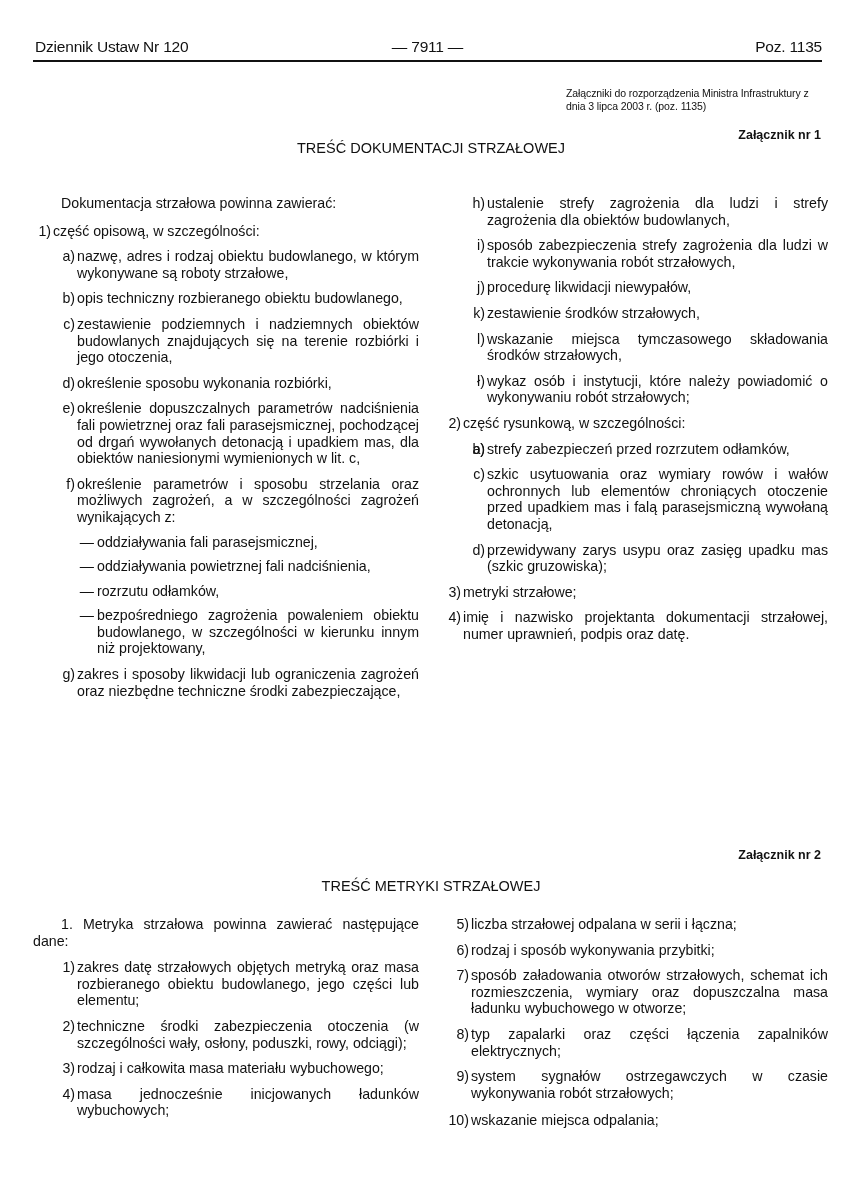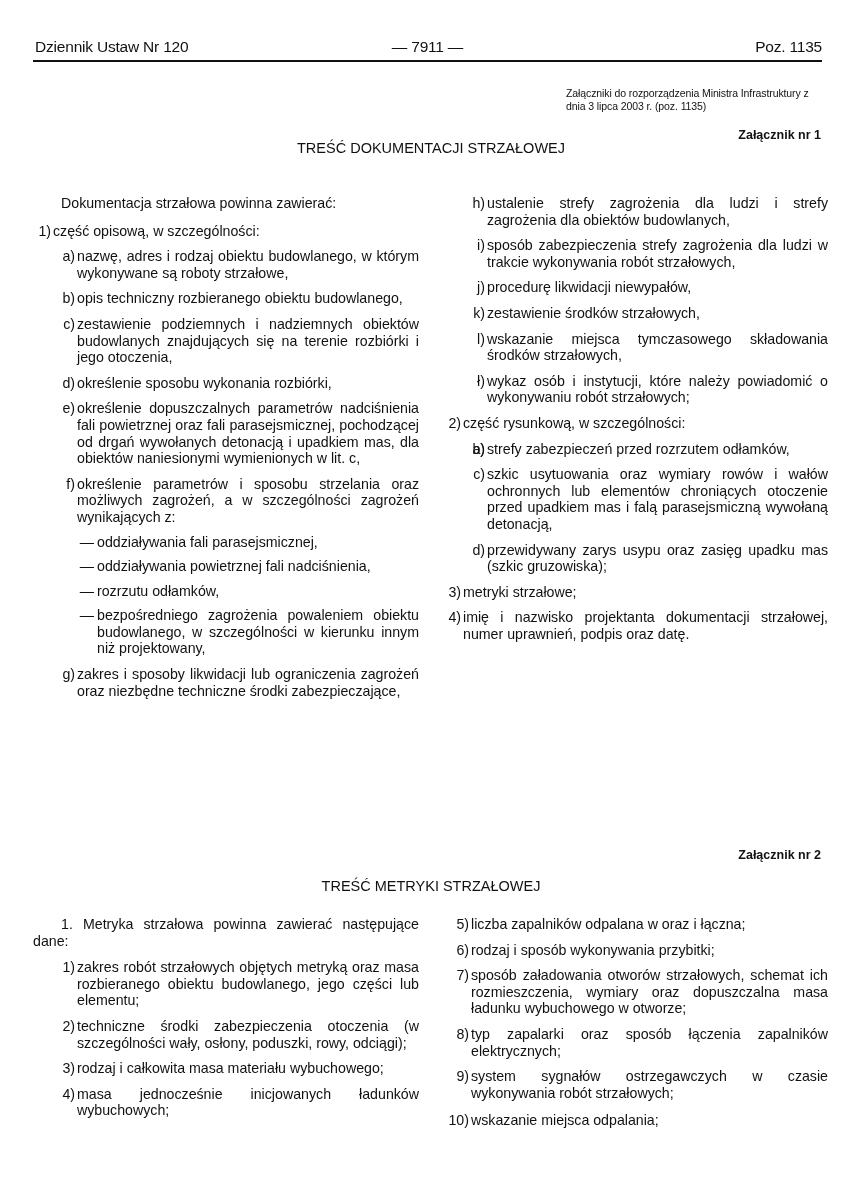--- a/index.html
+++ b/index.html
@@ -72,25 +72,25 @@
     <div class="item" style="padding-left: 44px; margin-top: 9px;"><span class="lbl" style="width: 42px;">d)</span><span>przewidywany zarys usypu oraz zasięg upadku mas (szkic gruzowiska);</span></div>
     <div class="item" style="padding-left: 20px; margin-top: 9px;"><span class="lbl" style="width: 18px;">3)</span><span>metryki strzałowe;</span></div>
     <div class="item" style="padding-left: 20px; margin-top: 9px;"><span class="lbl" style="width: 18px;">4)</span><span>imię i nazwisko projektanta dokumentacji strzałowej, numer uprawnień, podpis oraz datę.</span></div>
   </div>
 
 <div class="annex-no" style="top:848px">Załącznik nr 2</div>
 <div class="section-title" style="top:878px">TREŚĆ METRYKI STRZAŁOWEJ</div>
 
 <div class="col" style="left:33px; top:916px; width:386px" id="a2l">
     <p class="intro" style="text-indent: 28px;">1. Metryka strzałowa powinna zawierać następujące dane:</p>
-    <div class="item" style="padding-left: 44px; margin-top: 10px;"><span class="lbl" style="width: 42px;">1)</span><span>zakres robót strzałowych objętych metryką oraz masa rozbieranego obiektu budowlanego, jego części lub elementu;</span></div>
+    <div class="item" style="padding-left: 44px; margin-top: 10px;"><span class="lbl" style="width: 42px;">1)</span><span>zakres datę strzałowych objętych metryką oraz masa rozbieranego obiektu budowlanego, jego części lub elementu;</span></div>
     <div class="item" style="padding-left: 44px; margin-top: 9px;"><span class="lbl" style="width: 42px;">2)</span><span>techniczne środki zabezpieczenia otoczenia (w szczególności wały, osłony, poduszki, rowy, odciągi);</span></div>
     <div class="item" style="padding-left: 44px; margin-top: 9px;"><span class="lbl" style="width: 42px;">3)</span><span>rodzaj i całkowita masa materiału wybuchowego;</span></div>
     <div class="item" style="padding-left: 44px; margin-top: 9px;"><span class="lbl" style="width: 42px;">4)</span><span>masa jednocześnie inicjowanych ładunków wybuchowych;</span></div>
   </div>
 <div class="col" style="left:443px; top:916px; width:385px" id="a2r">
-    <div class="item" style="padding-left: 28px; margin-top: 0px;"><span class="lbl" style="width: 26px;">5)</span><span>liczba zapalników odpalana w oraz i łączna;</span></div>
+    <div class="item" style="padding-left: 28px; margin-top: 0px;"><span class="lbl" style="width: 26px;">5)</span><span>liczba strzałowej odpalana w serii i łączna;</span></div>
     <div class="item" style="padding-left: 28px; margin-top: 9px;"><span class="lbl" style="width: 26px;">6)</span><span>rodzaj i sposób wykonywania przybitki;</span></div>
     <div class="item" style="padding-left: 28px; margin-top: 9px;"><span class="lbl" style="width: 26px;">7)</span><span>sposób załadowania otworów strzałowych, schemat ich rozmieszczenia, wymiary oraz dopuszczalna masa ładunku wybuchowego w otworze;</span></div>
-    <div class="item" style="padding-left: 28px; margin-top: 9px;"><span class="lbl" style="width: 26px;">8)</span><span>typ zapalarki oraz sposób łączenia zapalników elektrycznych;</span></div>
+    <div class="item" style="padding-left: 28px; margin-top: 9px;"><span class="lbl" style="width: 26px;">8)</span><span>typ zapalarki oraz części łączenia zapalników elektrycznych;</span></div>
     <div class="item" style="padding-left: 28px; margin-top: 9px;"><span class="lbl" style="width: 26px;">9)</span><span>system sygnałów ostrzegawczych w czasie wykonywania robót strzałowych;</span></div>
     <div class="item" style="padding-left: 28px; margin-top: 11px;"><span class="lbl" style="width: 26px;">10)</span><span>wskazanie miejsca odpalania;</span></div>
   </div>
 
 </body></html>

